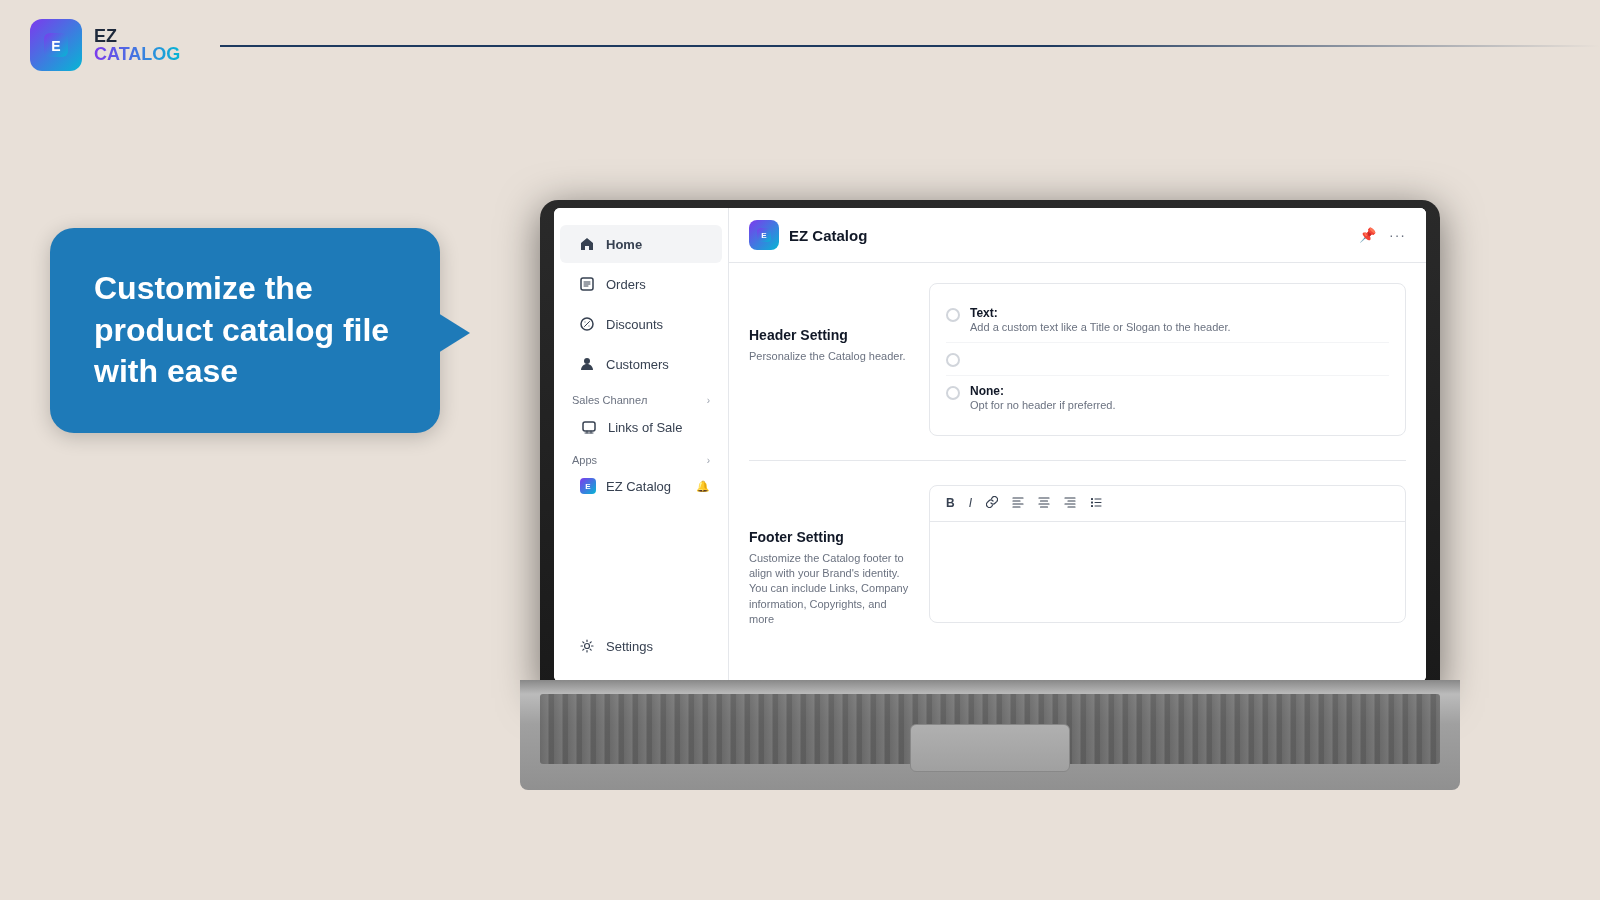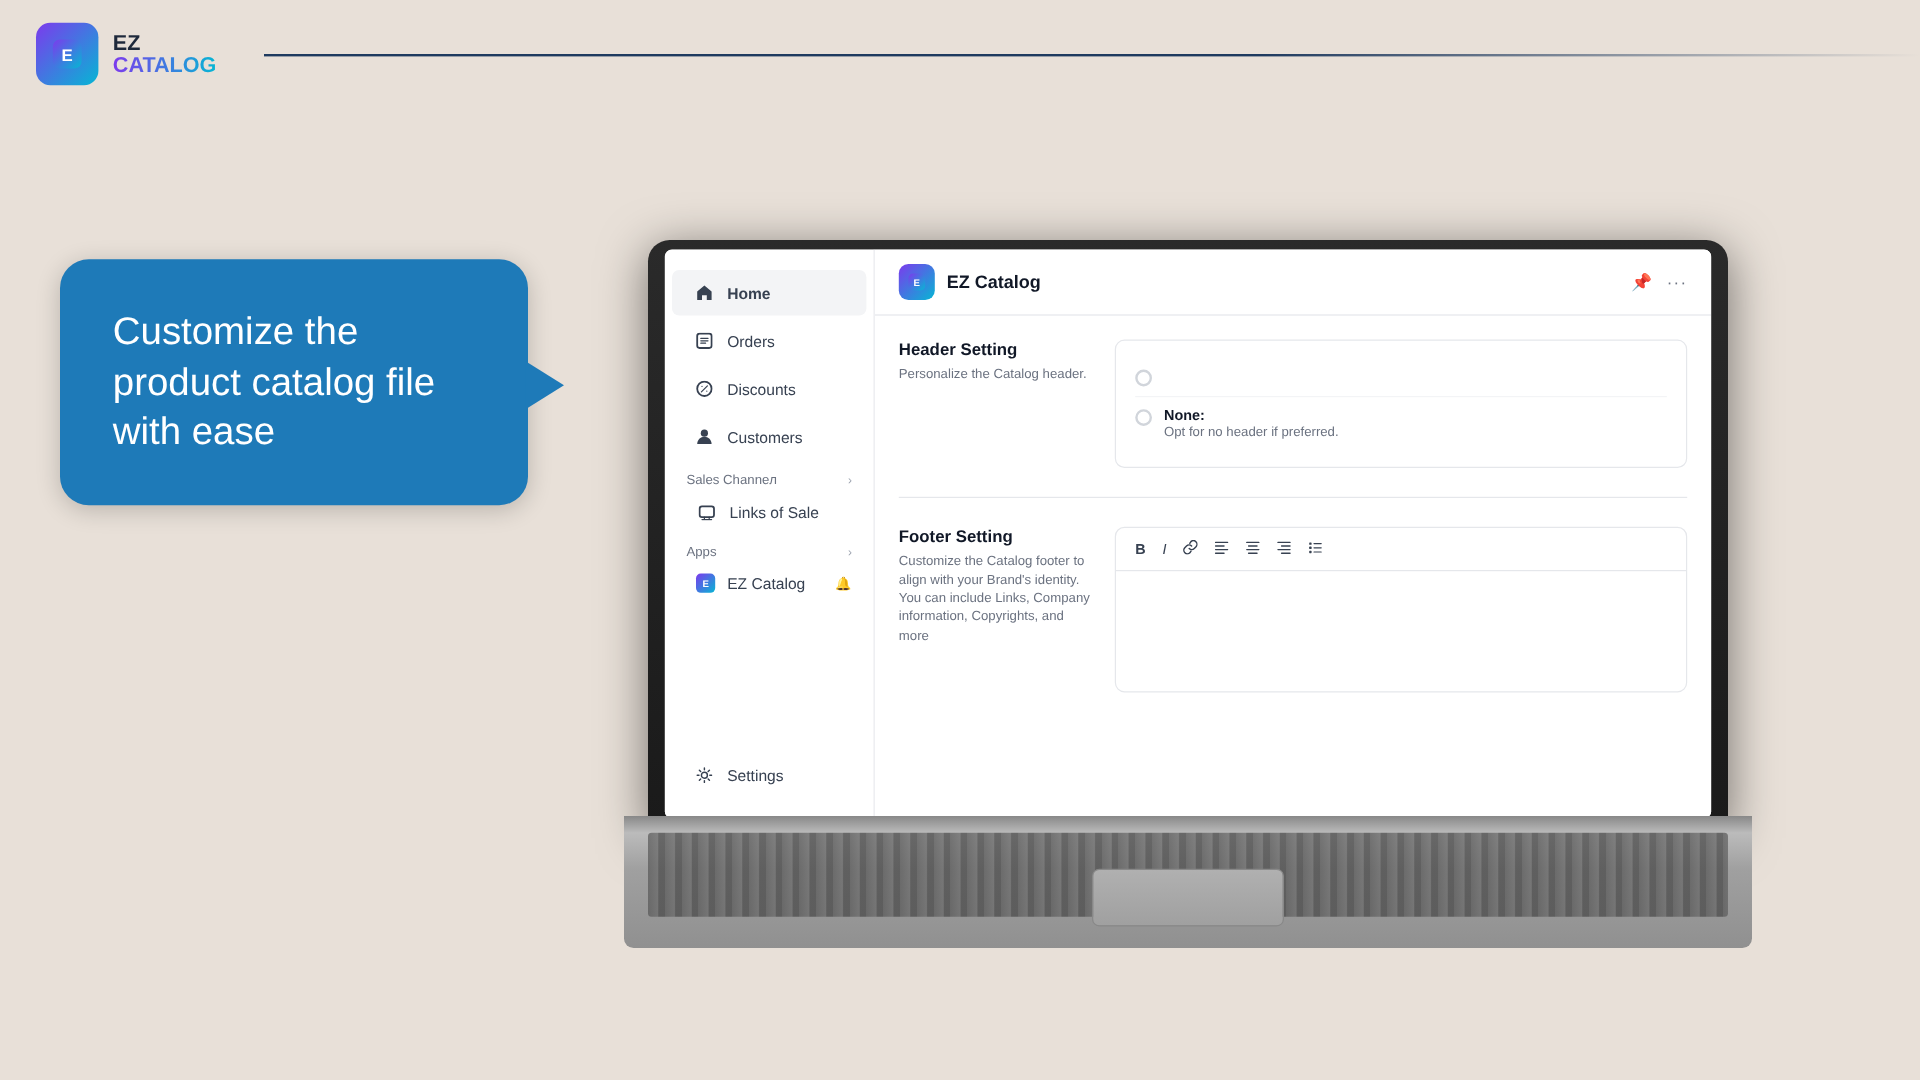--- a/index.html
+++ b/index.html
@@ -70,28 +70,28 @@
       left: 220px;
       right: 0;
       height: 2px;
       background: linear-gradient(90deg, #1e3a5f 0%, #1e3a5f 60%, transparent 100%);
     }
 
     
     .speech-bubble {
       position: absolute;
       left: 50px;
-      top: 216px;
+      top: 228px;
       width: 390px;
       background: #1e7ab8;
       border-radius: 24px;
       padding: 40px 44px;
       color: white;
       font-size: 32px;
-      font-weight: 400;
+      font-weight: 700;
       line-height: 1.3;
       box-shadow: 0 4px 20px rgba(0,0,0,0.2);
     }
 
     .speech-bubble::after {
       content: '';
       position: absolute;
       right: -30px;
       bottom: 80px;
       width: 0;
@@ -334,20 +334,21 @@
     
     .setting-section {
       display: flex;
       gap: 20px;
       align-items: flex-start;
     }
 
     .setting-label {
       width: 160px;
       flex-shrink: 0;
+      margin-top: 44px;
     }
 
     .setting-title {
       font-size: 14px;
       font-weight: 600;
       color: #111827;
       margin-bottom: 6px;
     }
 
     .setting-desc {
@@ -574,20 +575,27 @@
             </div>
 
             <div class="content-area">
 
               <div class="setting-section">
                 <div class="setting-label">
                   <div class="setting-title">Header Setting</div>
                   <div class="setting-desc">Personalize the Catalog header.</div>
                 </div>
                 <div class="radio-card">
+                  <div class="radio-option">
+                    <div class="radio-circle"></div>
+                    <div>
+                      <div class="radio-text-title">Text:</div>
+                      <div class="radio-text-desc">Add a custom text like a Title or Slogan to the header.</div>
+                    </div>
+                  </div>
                   <div class="radio-option">
                     <div class="radio-circle"></div>
                   </div>
                   <div class="radio-option">
                     <div class="radio-circle"></div>
                     <div>
                       <div class="radio-text-title">None:</div>
                       <div class="radio-text-desc">Opt for no header if preferred.</div>
                     </div>
                   </div>

